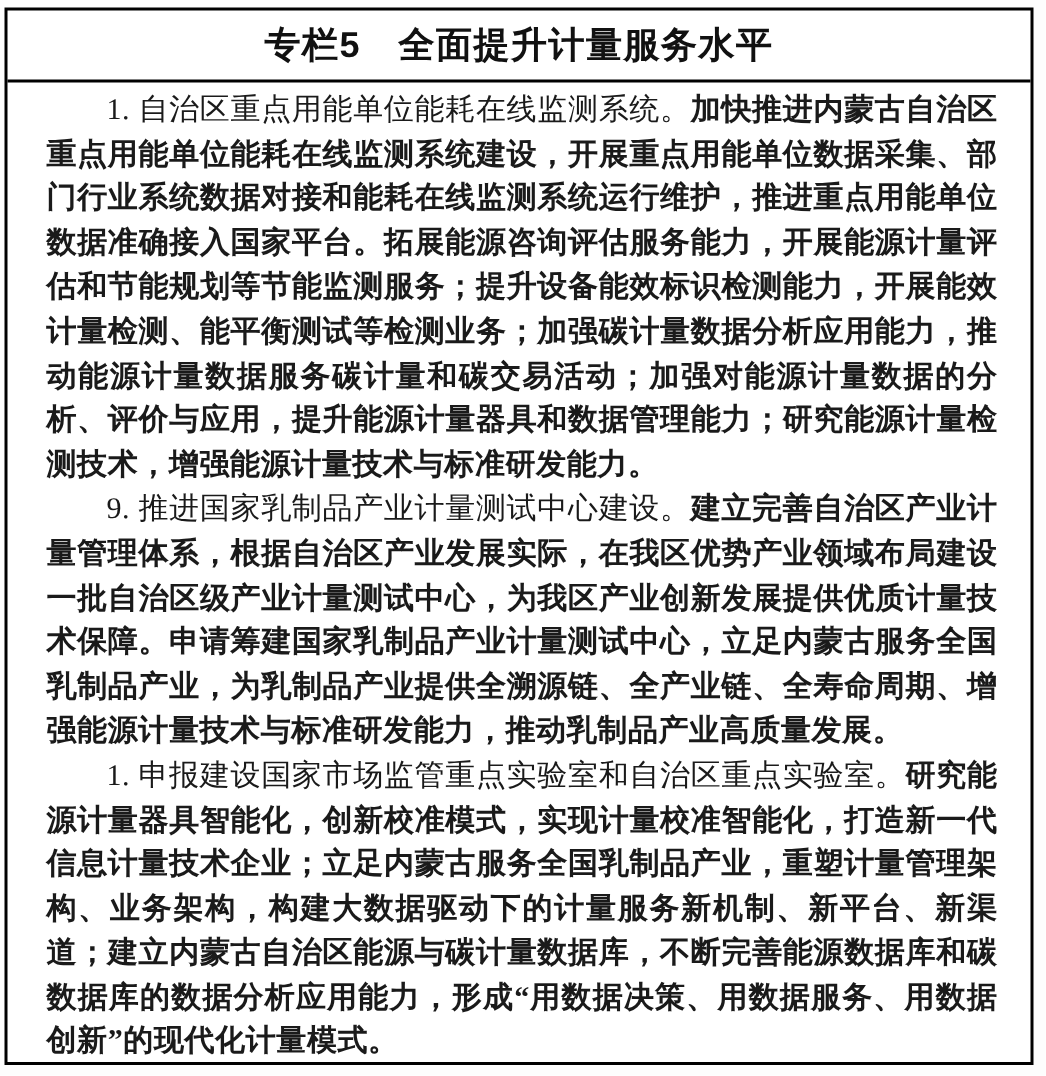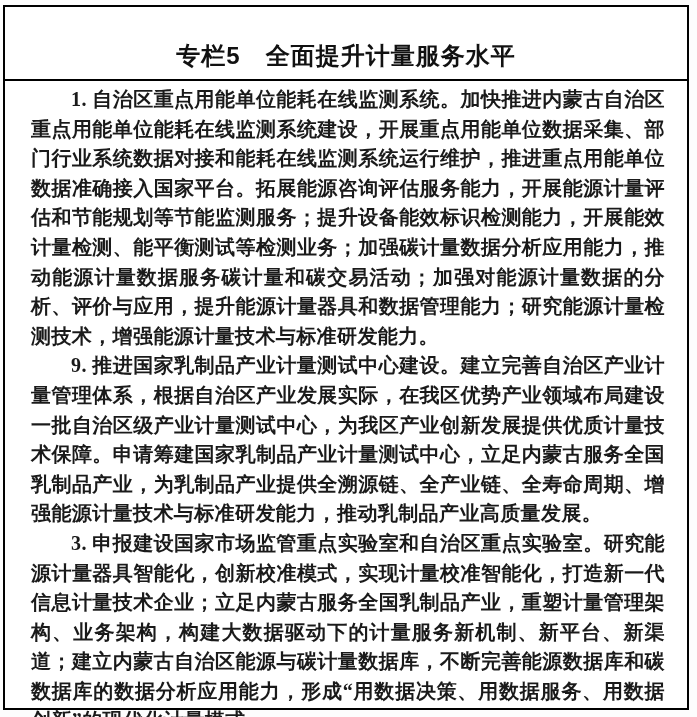--- a/index.html
+++ b/index.html
@@ -24,45 +24,44 @@
     height: 46px;
     border-bottom: 2px solid #000000;
     display: flex;
     align-items: center;
     justify-content: center;
     font-family: "Liberation Sans", sans-serif;
     font-weight: 700;
     font-size: 24px;
     color: #111111;
     letter-spacing: 1px;
-    margin-top: 26px;
   }
   .panel-body {
     padding: 4px 22px 0 26px;
     font-family: "Liberation Serif", serif;
     font-size: 20px;
     line-height: 29.6px;
     color: #1a1a1a;
     text-align: justify;
     letter-spacing: 0.4px;
   }
   .panel-body p {
     margin: 0;
     text-indent: 2em;
   }
   .para-lead {
-    font-weight: 700;
+    font-weight: 400;
   }
   .para-body {
     font-weight: 700;
   }
 </style>
 </head>
 <body>
 
 <div class="panel">
   <div class="panel-title">专栏5　全面提升计量服务水平</div>
   <div class="panel-body">
     <p><span class="para-lead">1. 自治区重点用能单位能耗在线监测系统。</span><span class="para-body">加快推进内蒙古自治区重点用能单位能耗在线监测系统建设，开展重点用能单位数据采集、部门行业系统数据对接和能耗在线监测系统运行维护，推进重点用能单位数据准确接入国家平台。拓展能源咨询评估服务能力，开展能源计量评估和节能规划等节能监测服务；提升设备能效标识检测能力，开展能效计量检测、能平衡测试等检测业务；加强碳计量数据分析应用能力，推动能源计量数据服务碳计量和碳交易活动；加强对能源计量数据的分析、评价与应用，提升能源计量器具和数据管理能力；研究能源计量检测技术，增强能源计量技术与标准研发能力。</span></p>
     <p><span class="para-lead">9. 推进国家乳制品产业计量测试中心建设。</span><span class="para-body">建立完善自治区产业计量管理体系，根据自治区产业发展实际，在我区优势产业领域布局建设一批自治区级产业计量测试中心，为我区产业创新发展提供优质计量技术保障。申请筹建国家乳制品产业计量测试中心，立足内蒙古服务全国乳制品产业，为乳制品产业提供全溯源链、全产业链、全寿命周期、增强能源计量技术与标准研发能力，推动乳制品产业高质量发展。</span></p>
-    <p><span class="para-lead">3. 申报建设国家市场监管重点实验室和自治区重点实验室。</span><span class="para-body">研究能源计量器具智能化，创新校准模式，实现计量校准智能化，打造新一代信息计量技术企业；立足内蒙古服务全国乳制品产业，重塑计量管理架构、业务架构，构建大数据驱动下的计量服务新机制、新平台、新渠道；建立内蒙古自治区能源与碳计量数据库，不断完善能源数据库和碳数据库的数据分析应用能力，形成“用数据决策、用数据服务、用数据创新”的现代化计量模式。</span></p>
+    <p><span class="para-lead">1. 申报建设国家市场监管重点实验室和自治区重点实验室。</span><span class="para-body">研究能源计量器具智能化，创新校准模式，实现计量校准智能化，打造新一代信息计量技术企业；立足内蒙古服务全国乳制品产业，重塑计量管理架构、业务架构，构建大数据驱动下的计量服务新机制、新平台、新渠道；建立内蒙古自治区能源与碳计量数据库，不断完善能源数据库和碳数据库的数据分析应用能力，形成“用数据决策、用数据服务、用数据创新”的现代化计量模式。</span></p>
   </div>
 </div>
 
 </body></html>

